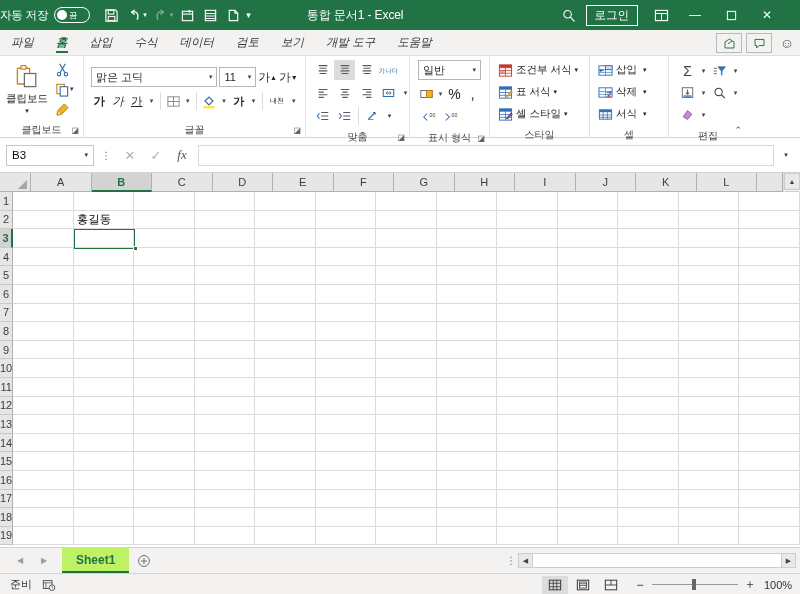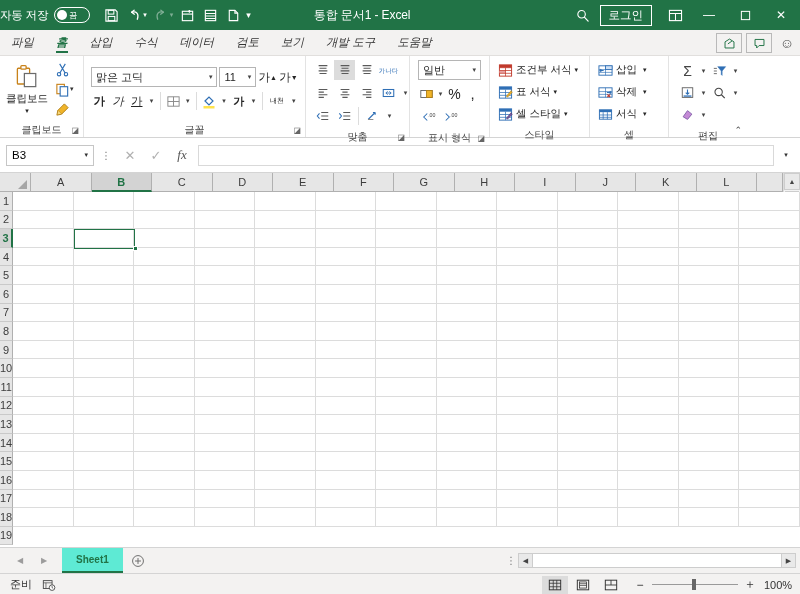--- a/index.html
+++ b/index.html
@@ -30,21 +30,21 @@
     width: 22px; height: 24px; display: flex; align-items: center; justify-content: center;
     color: #fff; font-size: 13px;
   }
   .qat-btn.dim { color: #7fae95; }
   .qat-btn svg { display: block; }
   .caret { font-size: 7px; margin-left: -3px; padding-right: 2px; }
   .title-center {
     flex: 1; text-align: center; font-size: 12px; letter-spacing: -0.1px;
     padding-right: 96px;
   }
-  .title-right { display: flex; align-items: center; gap: 2px; padding-right: 2px; }
+  .title-right { display: flex; align-items: center; gap: 2px; padding-right: 16px; }
   .tb-icon {
     width: 30px; height: 24px; display: flex; align-items: center; justify-content: center;
     color: #fff;
   }
   .signin {
     border: 1px solid #fff; font-size: 11.5px; padding: 2px 8px; margin-right: 6px;
     color:#fff;
   }
   .winbtn { width: 34px; height: 30px; display: flex; align-items: center; justify-content: center; color: #fff; font-size: 12px; }
 
@@ -211,21 +211,21 @@
     display: flex; align-items: center; justify-content: center; font-size: 7px; color: #444; }
   .sc-track { flex: 1; width: 17px; background: #f3f3f3; display:flex; justify-content:center; padding-top: 1px;}
   .sc-thumb { width: 14px; background: #fff; border: 1px solid #cdcdcd; }
 
   
   .sheetbar { height: 26px; background: #f3f2f1; display: flex; align-items: center; border-top: 1px solid #d4d4d4; }
   .nav-arrows { display: flex; align-items: center; gap: 0px; padding-left: 8px; }
   .nav-a { width: 24px; height: 22px; display: flex; align-items: center; justify-content: center; color: #9c9c9c; font-size: 8px; }
   .sheet-tab {
     height: 25px; padding: 0 14px; display: flex; align-items: center;
-    font-size: 10px; background: #5eead4; color: #217346; font-weight: bold;
+    font-size: 12px; background: #bef264; color: #217346; font-weight: bold;
     border-bottom: 2px solid #217346; margin-left: 6px;
   }
   .addsheet { width: 30px; display: flex; align-items: center; justify-content: center; color: #666; font-size: 13px; }
   .sheetbar-spacer { flex: 1; }
   .hsplit { width: 14px; text-align: center; color: #777; font-size: 10px; }
   .hscroll { width: 278px; height: 15px; display: flex; align-items: stretch; margin-right: 4px; }
   .hs-arrow { width: 15px; background: #e9e9e9; border: 1px solid #cdcdcd; display: flex; align-items: center; justify-content: center; font-size: 7px; color: #444; }
   .hs-track { flex: 1; background: #fff; border-top: 1px solid #cdcdcd; border-bottom: 1px solid #cdcdcd; }
 
   
@@ -785,20 +785,35 @@
               <div class="cell"></div>
               <div class="cell"></div>
               <div class="cell"></div>
               <div class="cell"></div>
               <div class="cell"></div>
               <div class="cell"></div>
               <div class="cell" style="flex: 1 1 0%;"></div>
             </div>
             <div class="cellrow">
               <div class="cell"></div>
+              <div class="cell">홍길동</div>
+              <div class="cell"></div>
+              <div class="cell"></div>
+              <div class="cell"></div>
+              <div class="cell"></div>
+              <div class="cell"></div>
+              <div class="cell"></div>
+              <div class="cell"></div>
+              <div class="cell"></div>
+              <div class="cell"></div>
+              <div class="cell"></div>
+              <div class="cell" style="flex: 1 1 0%;"></div>
+            </div>
+            <div class="cellrow">
+              <div class="cell"></div>
               <div class="cell"></div>
               <div class="cell"></div>
               <div class="cell"></div>
               <div class="cell"></div>
               <div class="cell"></div>
               <div class="cell"></div>
               <div class="cell"></div>
               <div class="cell"></div>
               <div class="cell"></div>
               <div class="cell"></div>

